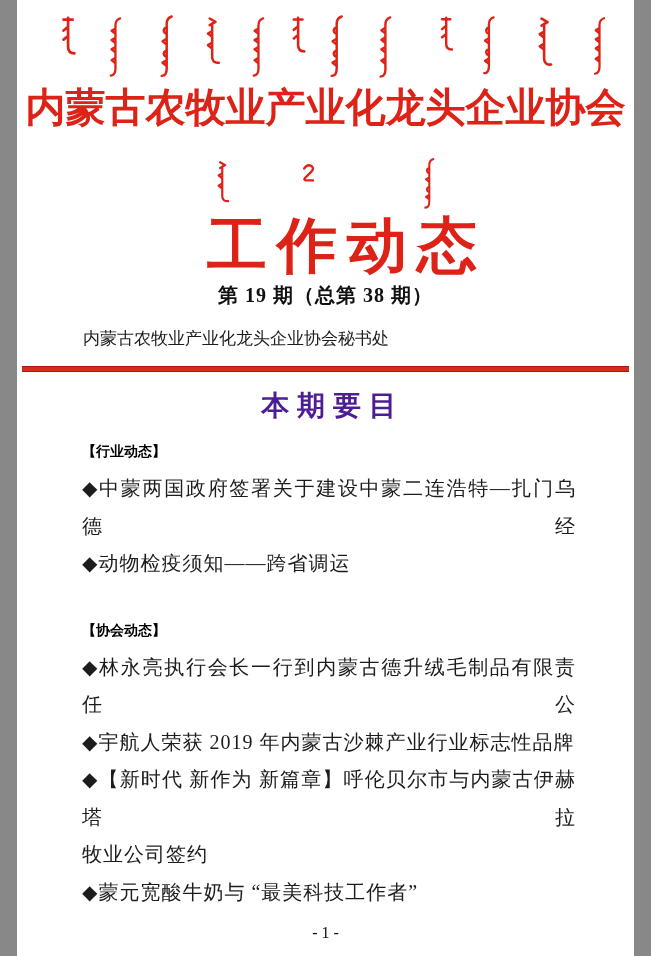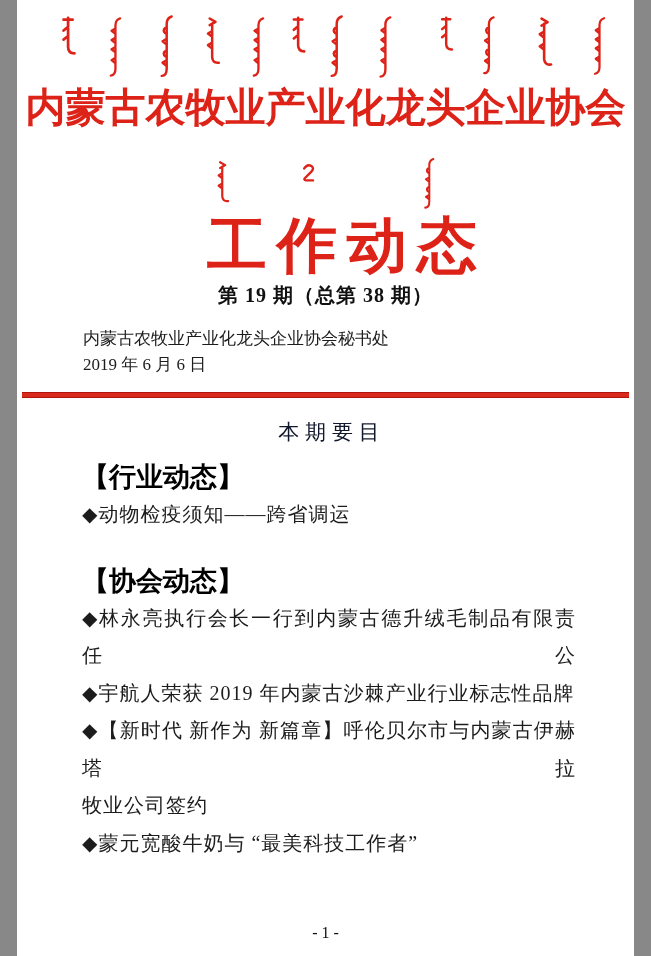--- a/index.html
+++ b/index.html
@@ -44,29 +44,29 @@
   .red-rule{
     margin:14px 5px 0 5px;height:4px;
     background:#d92a1e;
     border-top:1px solid #b01509;border-bottom:1px solid #b01509;
   }
   
   .toc{padding:0 58px 0 65px;}
   .toc-heading{
     margin:20px 0 0 0;
     font-family:"Liberation Sans","DejaVu Sans",sans-serif;
-    font-size:21px;line-height:28px;font-weight:normal;
-    text-align:center;color:#0f172a;white-space:nowrap;
+    font-size:28px;line-height:28px;font-weight:bold;
+    text-align:center;color:#4c1d95;white-space:nowrap;
   }
   .toc-section.sec1{margin-top:12px;}
   .toc-section.sec2{margin-top:28px;}
   .sec-title{
     margin:0;
     font-family:"Liberation Sans","DejaVu Sans",sans-serif;
-    font-size:27px;line-height:38px;font-weight:bold;color:#000;
+    font-size:14px;line-height:38px;font-weight:bold;color:#000;
     white-space:nowrap;
   }
   .line{
     font-size:20px;line-height:37.5px;
     letter-spacing:1px;color:#1c1c1c;
     white-space:nowrap;
   }
   .line.fill{
     text-align:justify;text-align-last:justify;
     -moz-text-align-last:justify;
@@ -123,30 +123,30 @@
     <use href="#mw-e" x="282" y="6" width="20" height="24"></use>
     <use href="#mw-c" x="404" y="1" width="22" height="54"></use>
   </svg>
 
   <div class="bulletin-title">工作动态</div>
 
   <div class="issue-line">第 19 期（总第 38 期）</div>
 
   <div class="pub-row">
     <span>内蒙古农牧业产业化龙头企业协会秘书处</span>
-    <span>2019 年 6 月 6 日</span>
   </div>
 
   <div class="red-rule"></div>
 
   <div class="toc">
     <h2 class="toc-heading">本 期 要 目</h2>
 
     <section class="toc-section sec1">
       <h3 class="sec-title">【行业动态】</h3>
+      <div class="line fill">◆中蒙两国政府签署关于建设中蒙二连浩特—扎门乌德经</div>
       <div class="line">◆动物检疫须知——跨省调运</div>
     </section>
 
     <section class="toc-section sec2">
       <h3 class="sec-title">【协会动态】</h3>
       <div class="line fill">◆林永亮执行会长一行到内蒙古德升绒毛制品有限责任公</div>
       <div class="line">◆宇航人荣获 2019 年内蒙古沙棘产业行业标志性品牌</div>
       <div class="line fill">◆【新时代 新作为 新篇章】呼伦贝尔市与内蒙古伊赫塔拉</div>
       <div class="line">牧业公司签约</div>
       <div class="line">◆蒙元宽酸牛奶与 “最美科技工作者”</div>

